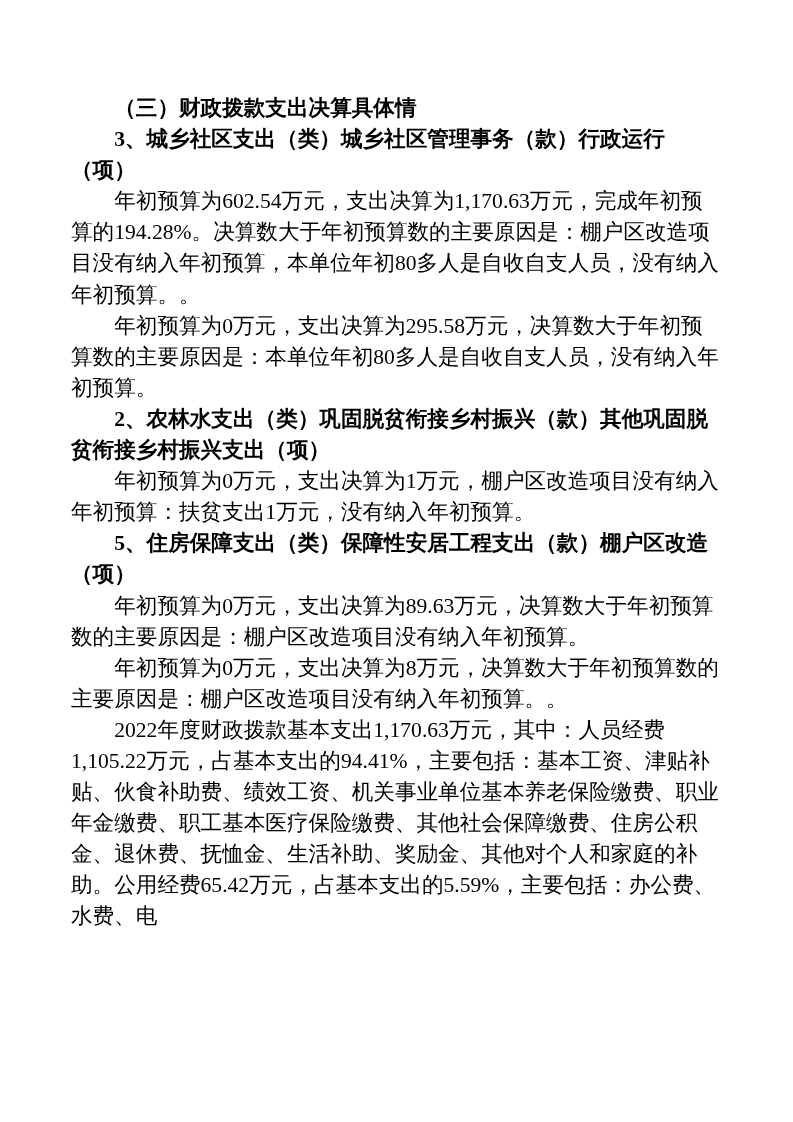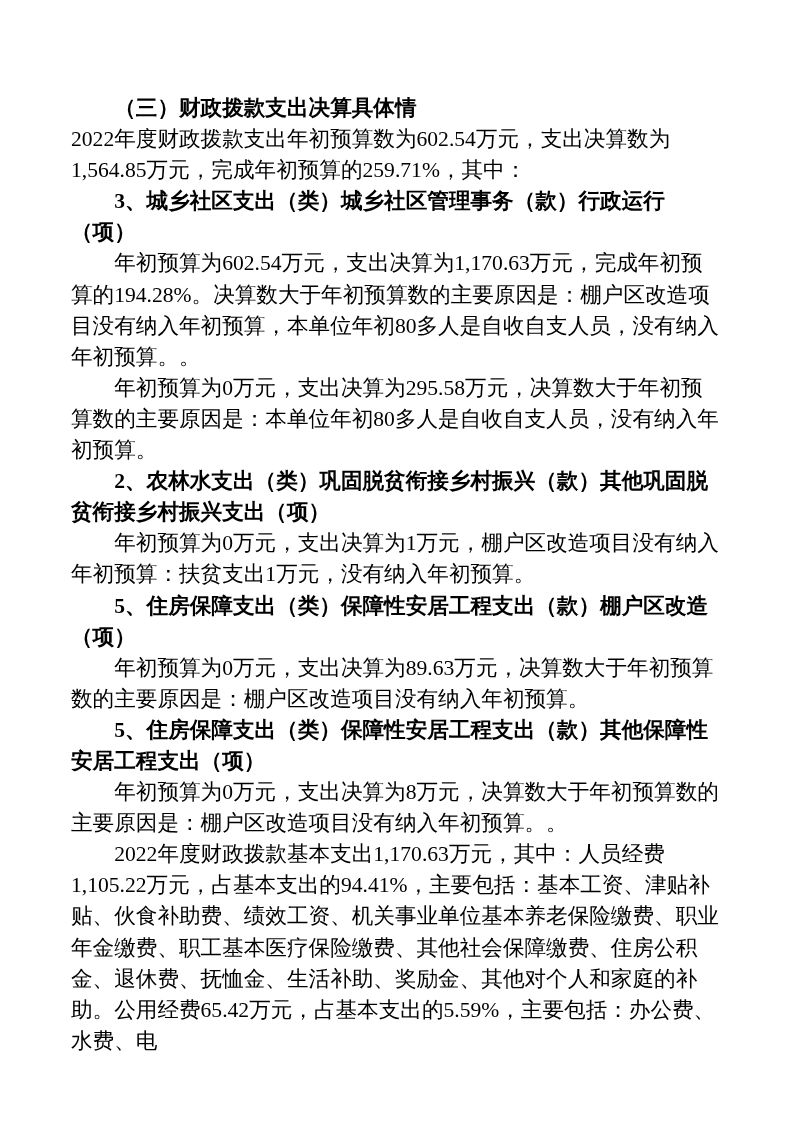--- a/index.html
+++ b/index.html
@@ -39,25 +39,23 @@
     font-weight: bold;
     font-family: "Liberation Serif", "DejaVu Serif", serif;
   }
 </style>
 </head>
 <body>
 
 <div class="page">
   <div class="doc-content" id="doc-content">
       <p class="heading indent">（三）财政拨款支出决算具体情</p>
-      <p class="paragraph">2022年度财政拨款支出年初预算数为602.54万元，支出决算数为1,564.85万元，完成年初预算的259.71%，其中：</p>
       <p class="heading indent">3、城乡社区支出（类）城乡社区管理事务（款）行政运行（项）</p>
       <p class="paragraph indent">年初预算为602.54万元，支出决算为1,170.63万元，完成年初预算的194.28%。决算数大于年初预算数的主要原因是：棚户区改造项目没有纳入年初预算，本单位年初80多人是自收自支人员，没有纳入年初预算。。</p>
       <p class="paragraph indent">年初预算为0万元，支出决算为295.58万元，决算数大于年初预算数的主要原因是：本单位年初80多人是自收自支人员，没有纳入年初预算。</p>
       <p class="heading indent">2、农林水支出（类）巩固脱贫衔接乡村振兴（款）其他巩固脱贫衔接乡村振兴支出（项）</p>
       <p class="paragraph indent">年初预算为0万元，支出决算为1万元，棚户区改造项目没有纳入年初预算：扶贫支出1万元，没有纳入年初预算。</p>
       <p class="heading indent">5、住房保障支出（类）保障性安居工程支出（款）棚户区改造（项）</p>
       <p class="paragraph indent">年初预算为0万元，支出决算为89.63万元，决算数大于年初预算数的主要原因是：棚户区改造项目没有纳入年初预算。</p>
-      <p class="heading indent">5、住房保障支出（类）保障性安居工程支出（款）其他保障性安居工程支出（项）</p>
       <p class="paragraph indent">年初预算为0万元，支出决算为8万元，决算数大于年初预算数的主要原因是：棚户区改造项目没有纳入年初预算。。</p>
       <p class="paragraph indent">2022年度财政拨款基本支出1,170.63万元，其中：人员经费1,105.22万元，占基本支出的94.41%，主要包括：基本工资、津贴补贴、伙食补助费、绩效工资、机关事业单位基本养老保险缴费、职业年金缴费、职工基本医疗保险缴费、其他社会保障缴费、住房公积金、退休费、抚恤金、生活补助、奖励金、其他对个人和家庭的补助。公用经费65.42万元，占基本支出的5.59%，主要包括：办公费、水费、电</p>
     </div>
 </div>
 
 </body></html>

